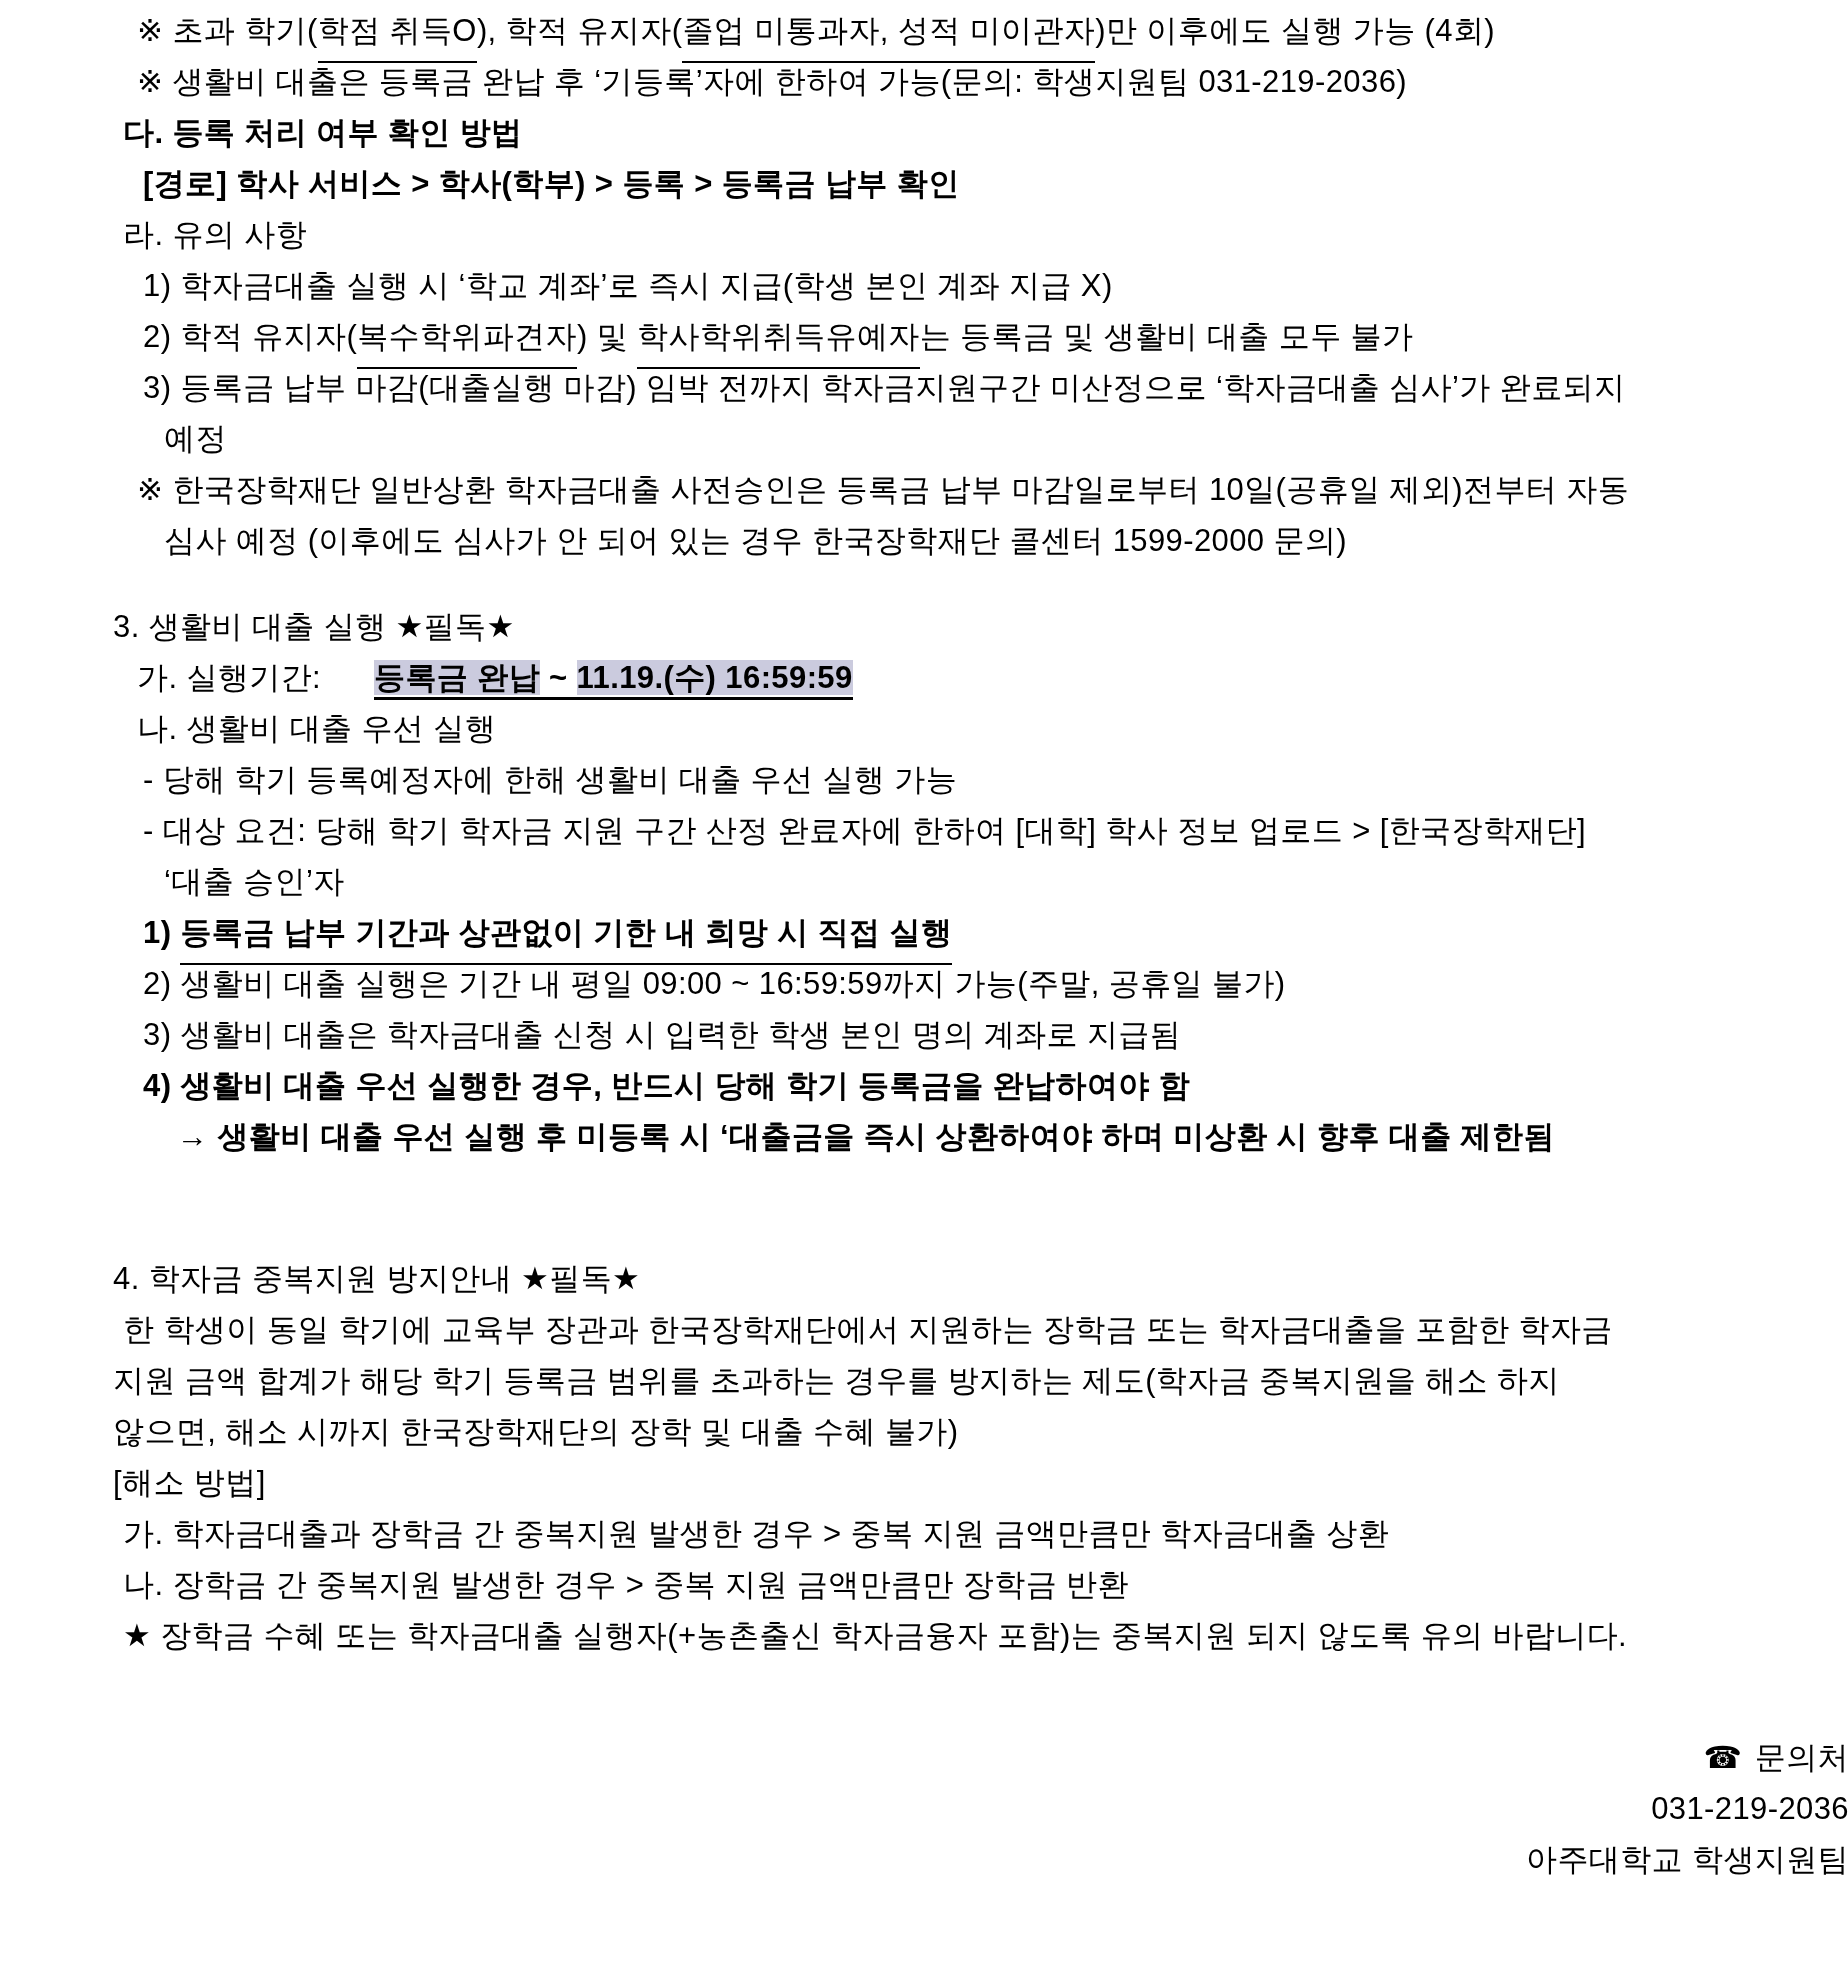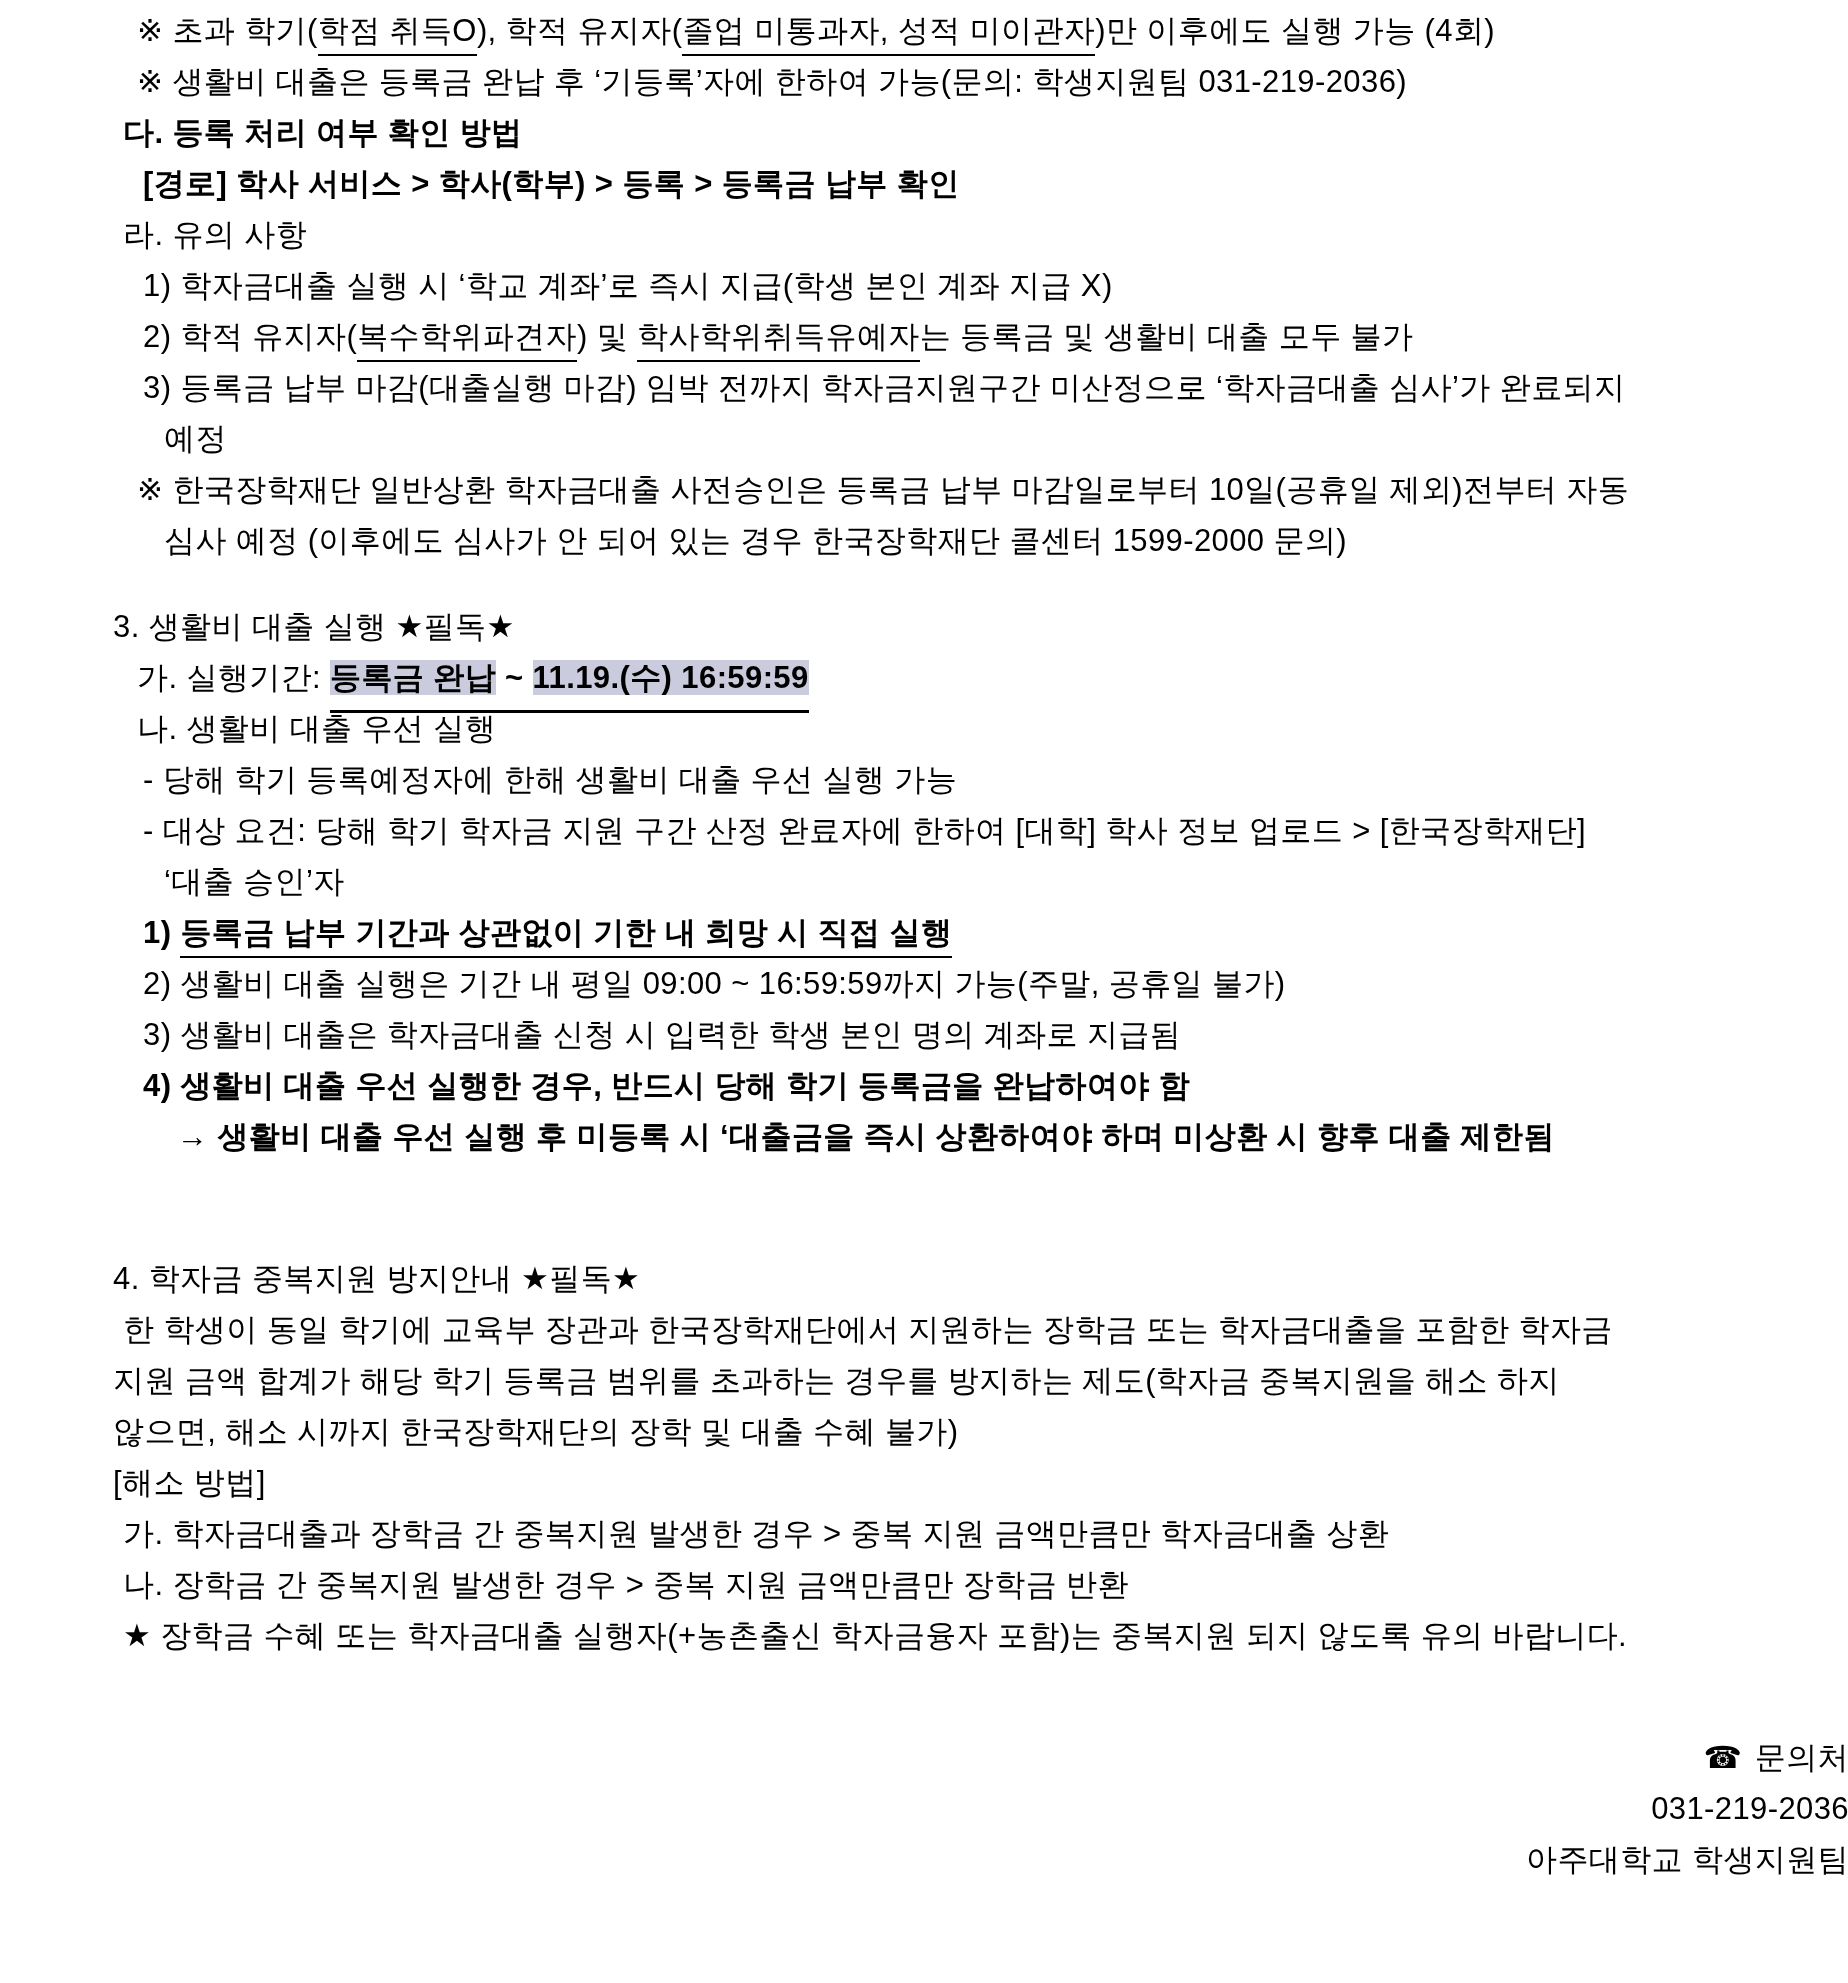--- a/index.html
+++ b/index.html
@@ -15,34 +15,35 @@
     padding-top: 4.6px;
     overflow: hidden;
   }
   .line {
     height: 51px;
     line-height: 51px;
     white-space: pre;
     letter-spacing: 0.4px;
   }
   .b { font-weight: bold; }
-  .u { border-bottom: 2.3px solid #000; padding-bottom: 6px; margin-top: 7px; }
+  .u { border-bottom: 2.3px solid #000; padding-bottom: 13px; margin-top: 7px; }
   .i0 { padding-left: 113px; }
   .i1 { padding-left: 123px; }
   .i2 { padding-left: 137px; }
   .i3 { padding-left: 143px; }
   .i4 { padding-left: 164px; }
   .i5 { padding-left: 177px; }
   .sp1 { height: 35px; }
   .sp2 { height: 91px; }
   .sp3 { height: 71px; }
   .period-wrap {
     font-weight: bold;
     border-bottom: 3.9px solid #000;
-    padding-bottom: 15px;
+    padding-bottom: 2px;
+    margin-left: 44px;
   }
   .hl { background: #cbcbde; }
   .fline {
     text-align: right;
   }
   .phone-icon { margin-right: 12.3px; }
 </style>
 </head>
 <body>
 

